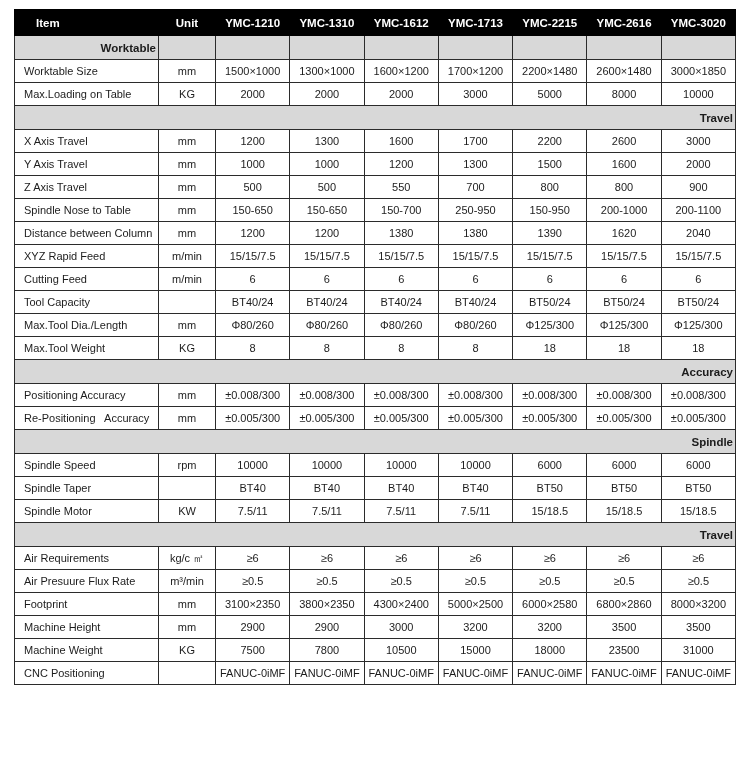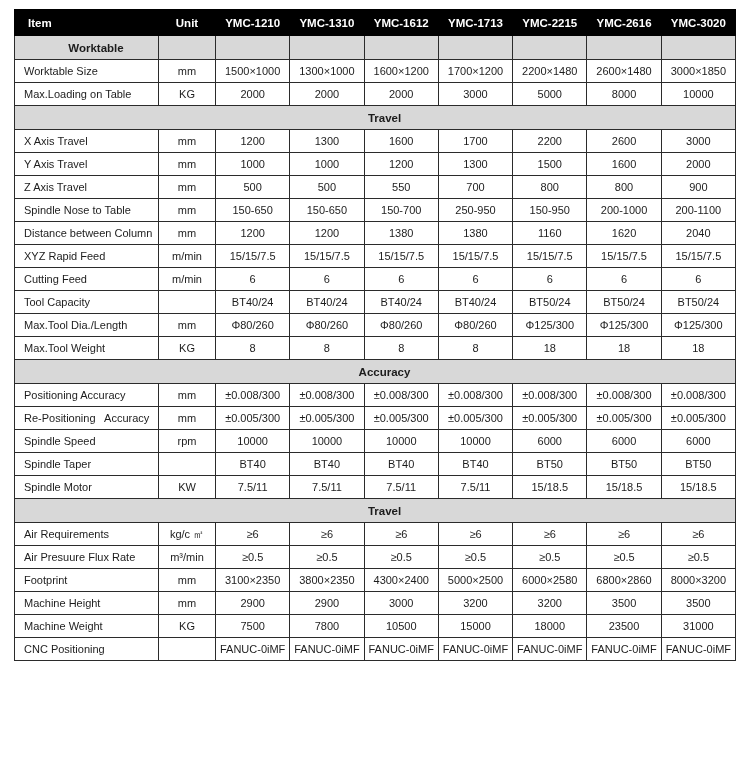--- a/index.html
+++ b/index.html
@@ -41,29 +41,29 @@
     background: var(--row-bg);
   }
   thead th {
     background: var(--header-bg);
     color: var(--header-text);
     border-color: #000;
     font-weight: bold;
     font-size: 11.5px;
     height: 26px;
   }
-  thead th.item-h { text-align: left; padding-left: 13px; }
+  thead th.item-h { text-align: left; padding-left: 21px; }
   tr.section td {
     background: var(--section-bg);
     height: 24px;
   }
   tr.section td.sec-title {
     font-weight: bold;
     font-size: 11.5px;
-    text-align: center;
+    text-align: right;
     padding-left: 21px;
   }
   tbody tr.datarow td { height: 23px; }
   tbody td.label {
     text-align: left;
     padding-left: 9px;
     white-space: pre;
   }
 </style>
 </head>
@@ -176,21 +176,21 @@
           <td class="val">200-1000</td>
           <td class="val">200-1100</td>
         </tr>
         <tr class="datarow">
           <td class="label">Distance between Column</td>
           <td class="unit">mm</td>
           <td class="val">1200</td>
           <td class="val">1200</td>
           <td class="val">1380</td>
           <td class="val">1380</td>
-          <td class="val">1160</td>
+          <td class="val">1390</td>
           <td class="val">1620</td>
           <td class="val">2040</td>
         </tr>
         <tr class="datarow">
           <td class="label">XYZ Rapid Feed</td>
           <td class="unit">m/min</td>
           <td class="val">15/15/7.5</td>
           <td class="val">15/15/7.5</td>
           <td class="val">15/15/7.5</td>
           <td class="val">15/15/7.5</td>
@@ -260,20 +260,23 @@
           <td class="label">Re-Positioning   Accuracy</td>
           <td class="unit">mm</td>
           <td class="val">±0.005/300</td>
           <td class="val">±0.005/300</td>
           <td class="val">±0.005/300</td>
           <td class="val">±0.005/300</td>
           <td class="val">±0.005/300</td>
           <td class="val">±0.005/300</td>
           <td class="val">±0.005/300</td>
         </tr>
+        <tr class="section">
+          <td class="sec-title" colspan="9">Spindle</td>
+        </tr>
         <tr class="datarow">
           <td class="label">Spindle Speed</td>
           <td class="unit">rpm</td>
           <td class="val">10000</td>
           <td class="val">10000</td>
           <td class="val">10000</td>
           <td class="val">10000</td>
           <td class="val">6000</td>
           <td class="val">6000</td>
           <td class="val">6000</td>

